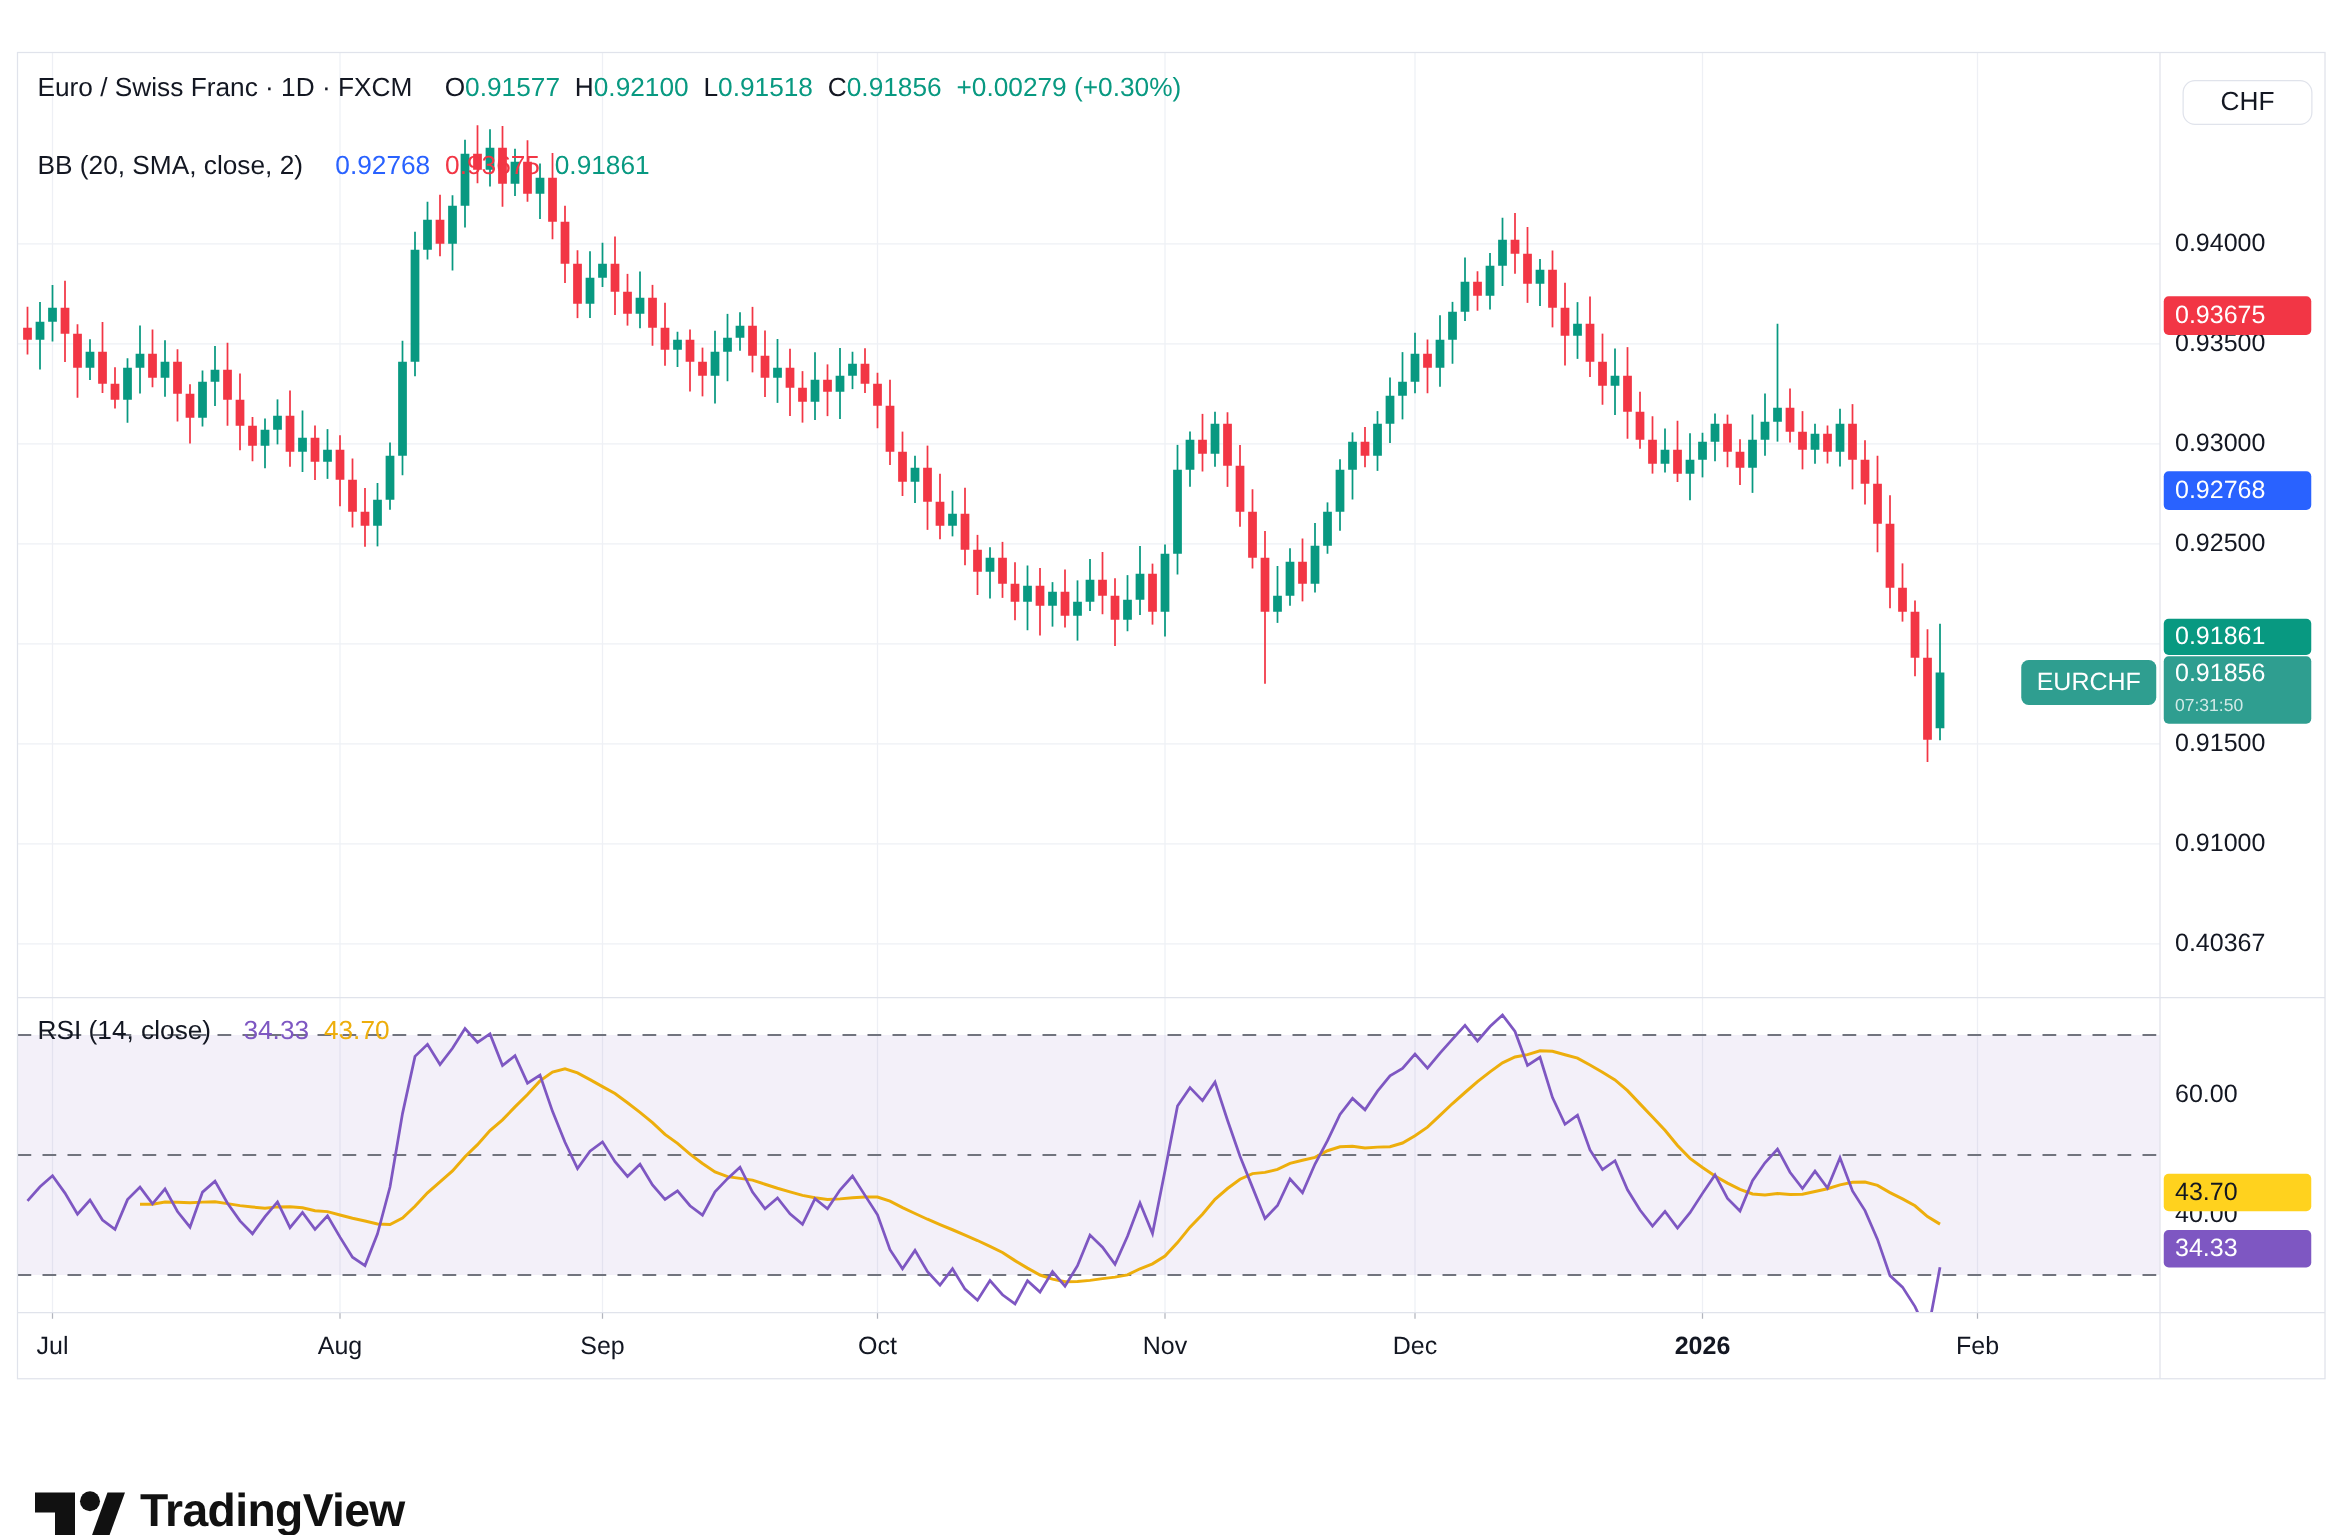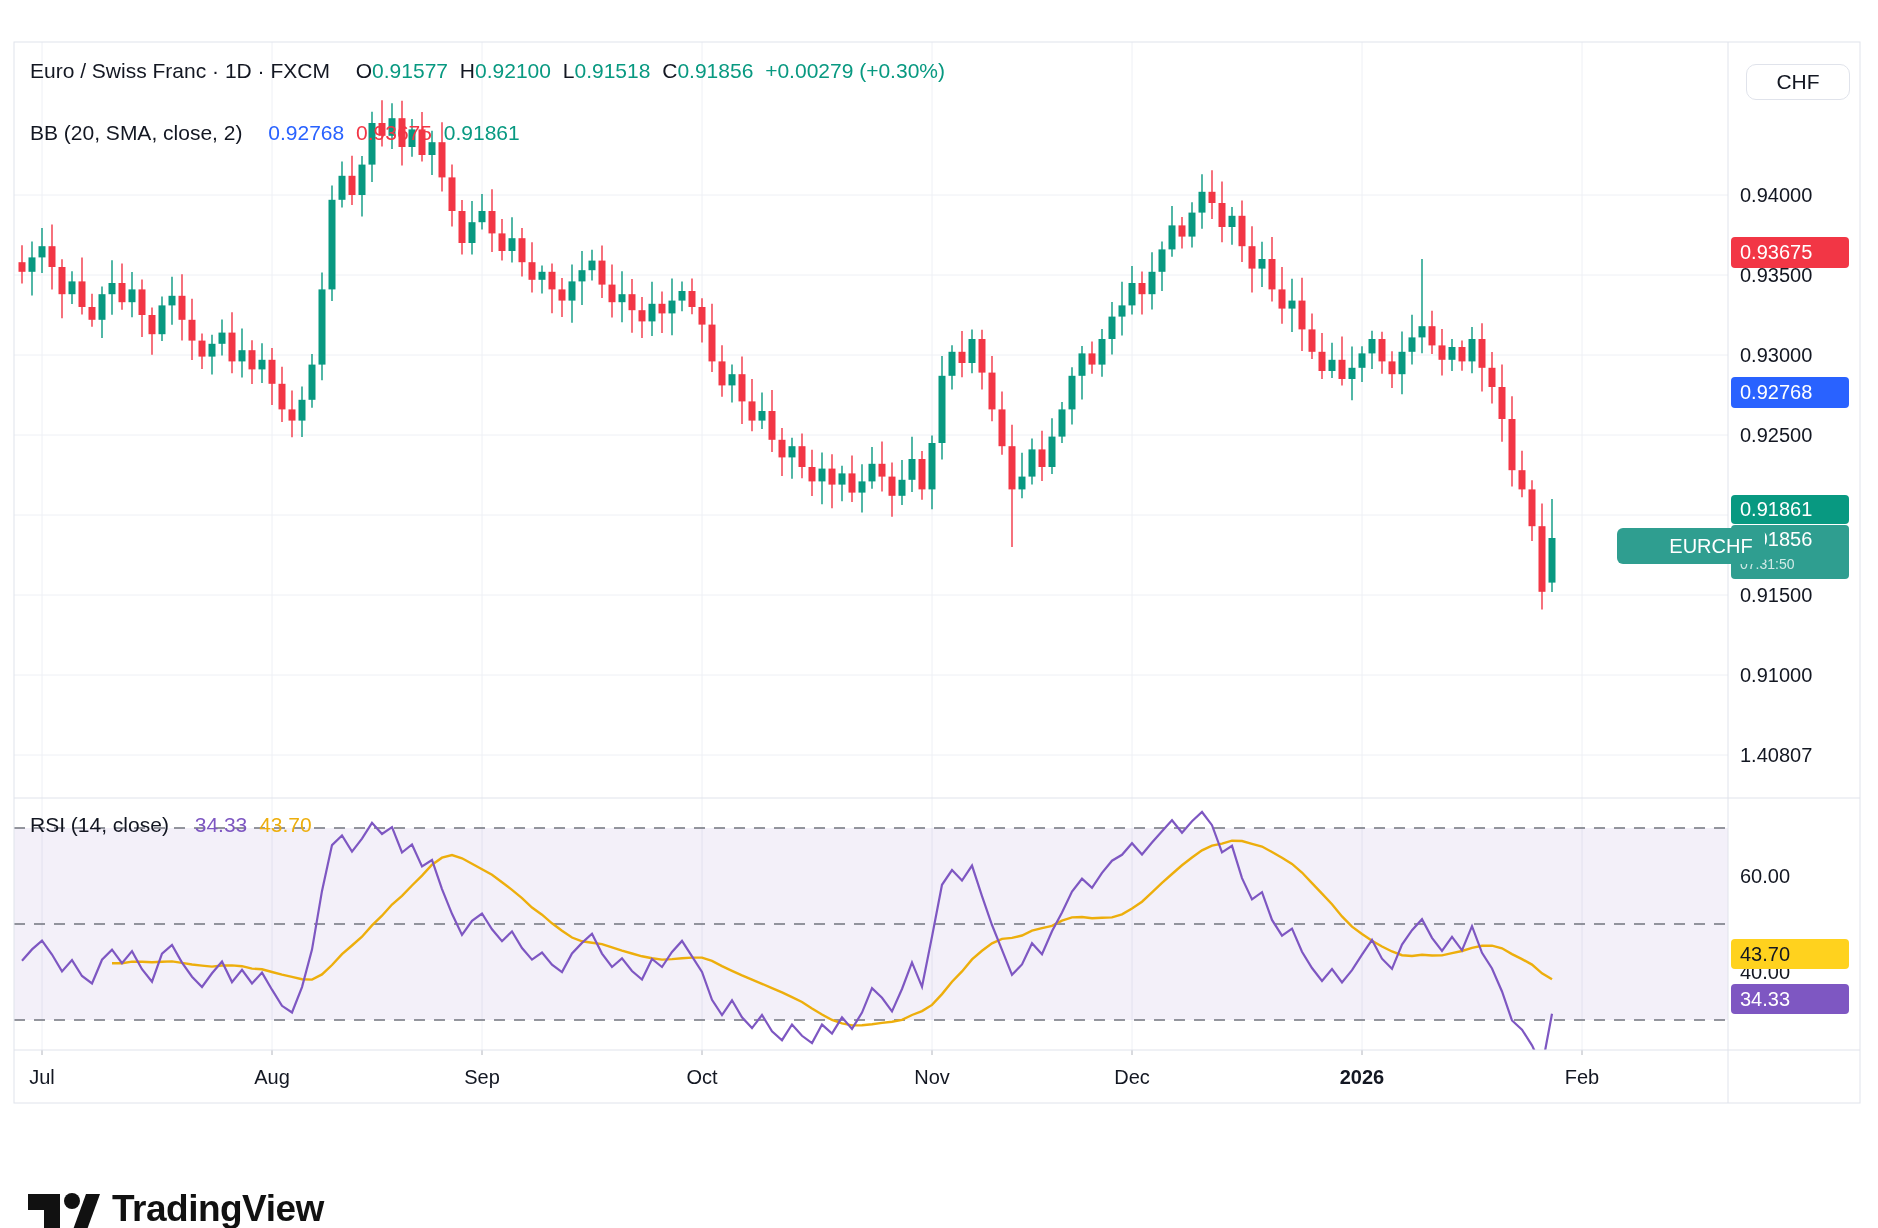--- a/index.html
+++ b/index.html
@@ -32,21 +32,21 @@
   .badge{position:absolute;left:1731px;width:118px;border-radius:4px;color:#fff;font-size:20px;
          display:flex;align-items:center;padding-left:9px;box-sizing:border-box;z-index:4;}
   .badge-upper{top:237px;height:31px;background:#F23645;}
   .badge-basis{top:377px;height:31px;background:#2962FF;}
   .badge-lower{top:495px;height:29px;background:#089981;}
   .badge-price{top:525px;height:54px;background:#2F9E90;flex-direction:column;align-items:flex-start;justify-content:center;line-height:25px;}
   .badge-price .countdown{color:rgba(255,255,255,0.78);font-size:14px;}
   .badge-rsi-ma{top:939px;height:30px;background:#FFD21E;color:#131722;}
   .badge-rsi{top:984px;height:30px;background:#7E57C2;}
   .mk-label{position:absolute;left:1617px;top:528px;width:108px;height:36px;background:#2F9E90;
-            border-radius:6px;color:#fff;font-size:20px;display:flex;align-items:center;justify-content:center;z-index:4;padding-left:40px;}
+            border-radius:6px;color:#fff;font-size:20px;display:flex;align-items:center;justify-content:center;z-index:4;}
   
   .logo{position:absolute;left:26px;top:1188px;display:flex;align-items:flex-start;z-index:5;}
   .logo .word{font-size:37px;font-weight:bold;color:#111;letter-spacing:-0.5px;margin-left:12px;}
 </style>
 </head>
 <body>
 
 <div class="page">
 
   <div class="attribution">reflectordayo created with TradingView.com, Jan 28, 2026 14:28 UTC</div>
@@ -445,21 +445,21 @@
 
   <button class="chf-btn">CHF</button>
 
   <div id="price-ticks">
       <div class="ptick" style="top: 195px;">0.94000</div>
       <div class="ptick" style="top: 275px;">0.93500</div>
       <div class="ptick" style="top: 355px;">0.93000</div>
       <div class="ptick" style="top: 435px; text-align: right;">0.92500</div>
       <div class="ptick" style="top: 595px;">0.91500</div>
       <div class="ptick" style="top: 675px;">0.91000</div>
-      <div class="ptick" style="top: 755px;">1.40807</div>
+      <div class="ptick" style="top: 755px;">0.40367</div>
     </div>
   <div id="rsi-ticks">
       <div class="ptick" style="top: 876px;">60.00</div>
       <div class="ptick" style="top: 972px;">40.00</div>
     </div>
   <div id="time-labels">
       <div class="mlabel" style="left: 42px;">Jul</div>
       <div class="mlabel" style="left: 272px;">Aug</div>
       <div class="mlabel" style="left: 482px;">Sep</div>
       <div class="mlabel" style="left: 702px;">Oct</div>

